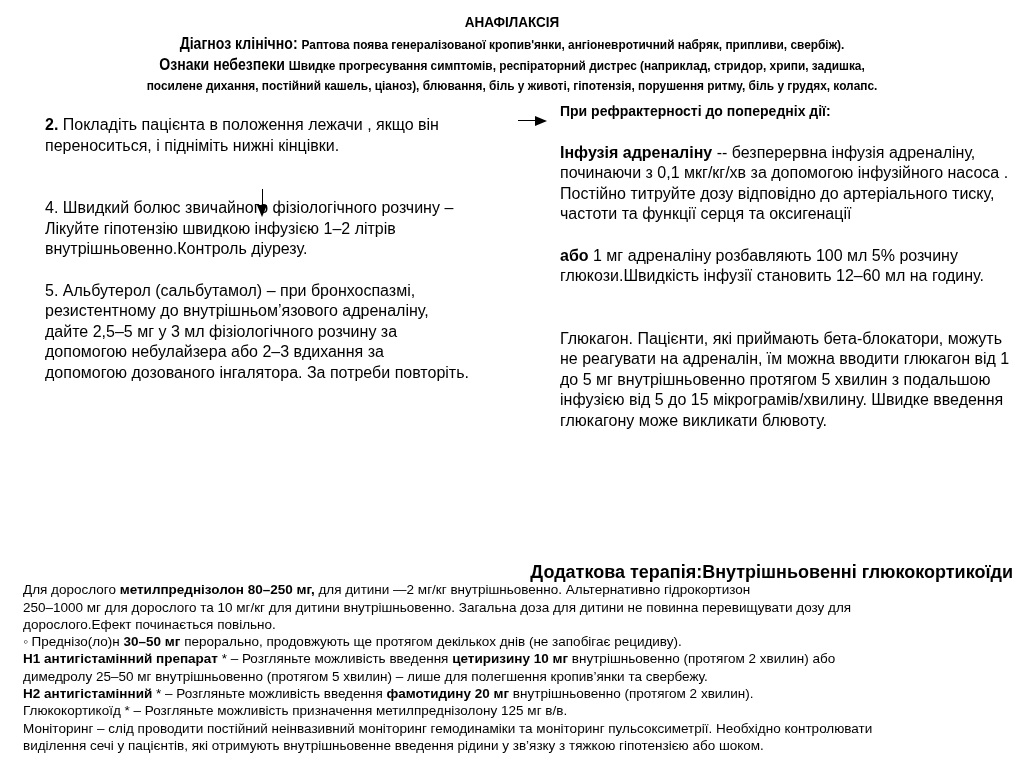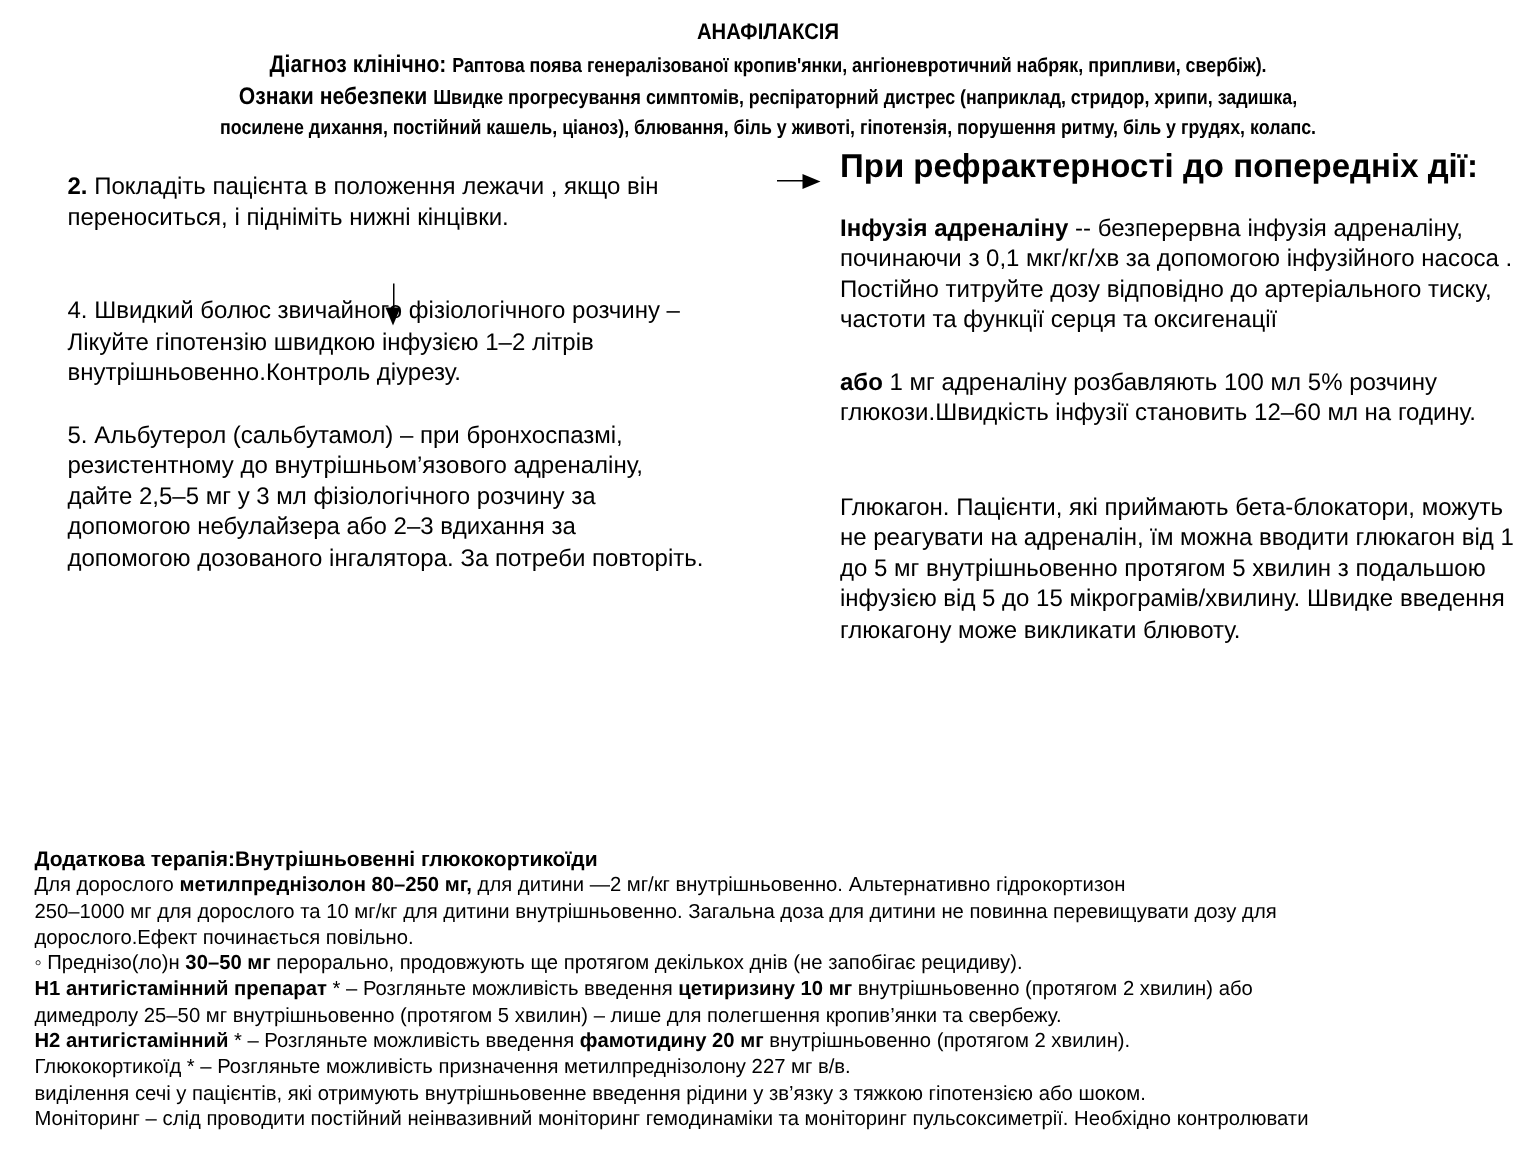--- a/index.html
+++ b/index.html
@@ -47,31 +47,31 @@
     .step.s1 { font-weight: bold; }
     .gap { height: 21px; }
     b { font-weight: bold; }
 
     
     .right-col {
       left: 560px; top: 101px; width: 450px;
       font-size: 16px;
       line-height: 20.5px;
     }
-    .r-head { font-weight: bold; font-size: 22px; }
+    .r-head { font-weight: bold; font-size: 14px; }
     .r-block { margin: 0; }
 
     
     .bottom {
       left: 23px; top: 564px; width: 990px;
       font-size: 13.5px;
       line-height: 17.3px;
     }
     .bottom p { margin: 0; }
-    .bottom .bhead { font-weight: bold; font-size: 14px; }
+    .bottom .bhead { font-weight: bold; font-size: 18px; text-align: right; }
 
     
     .arrow-h {
       left: 518px; top: 120px; width: 22px; height: 1px; background: #000;
     }
     .arrow-h-head {
       left: 535px; top: 116px; width: 0; height: 0;
       border-top: 5px solid transparent;
       border-bottom: 5px solid transparent;
       border-left: 12px solid #000;
@@ -138,16 +138,16 @@
 
 <div class="abs bottom">
   <p class="bhead">Додаткова терапія:Внутрішньовенні глюкокортикоїди</p>
   <p><span> Для дорослого </span><b>метилпреднізолон 80–250 мг,</b><span> для дитини —2 мг/кг внутрішньовенно. Альтернативно гідрокортизон</span></p>
   <p>250–1000 мг для дорослого та 10 мг/кг для дитини внутрішньовенно. Загальна доза для дитини не повинна перевищувати дозу для</p>
   <p>дорослого.Ефект починається повільно.</p>
   <p><span>◦ Преднізо(ло)н </span><b>30–50 мг</b><span> перорально, продовжують ще протягом декількох днів (не запобігає рецидиву).</span></p>
   <p><b>Н1 антигістамінний препарат</b><span> * – Розгляньте можливість введення </span><b>цетиризину 10 мг</b><span> внутрішньовенно (протягом 2 хвилин) або</span></p>
   <p>димедролу 25–50 мг внутрішньовенно (протягом 5 хвилин) – лише для полегшення кропив’янки та свербежу.</p>
   <p><b>Н2 антигістамінний</b><span> * – Розгляньте можливість введення </span><b>фамотидину 20 мг</b><span> внутрішньовенно (протягом 2 хвилин).</span></p>
-  <p>Глюкокортикоїд * – Розгляньте можливість призначення метилпреднізолону 227 мг в/в.</p>
+  <p>Глюкокортикоїд * – Розгляньте можливість призначення метилпреднізолону 125 мг в/в.</p>
+  <p>Моніторинг – слід проводити постійний неінвазивний моніторинг гемодинаміки та моніторинг пульсоксиметрії. Необхідно контролювати</p>
   <p>виділення сечі у пацієнтів, які отримують внутрішньовенне введення рідини у зв’язку з тяжкою гіпотензією або шоком.</p>
-  <p>Моніторинг – слід проводити постійний неінвазивний моніторинг гемодинаміки та моніторинг пульсоксиметрії. Необхідно контролювати</p>
 </div>
 
 </body></html>

